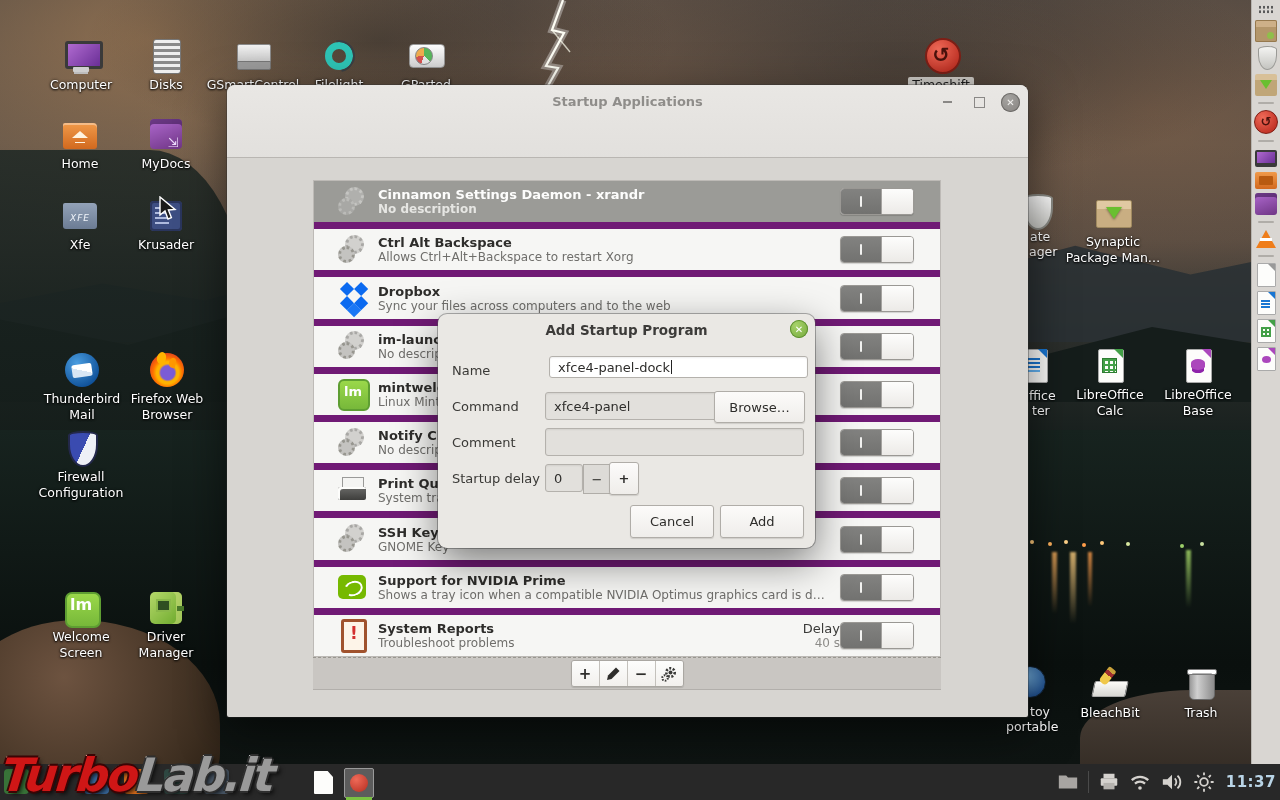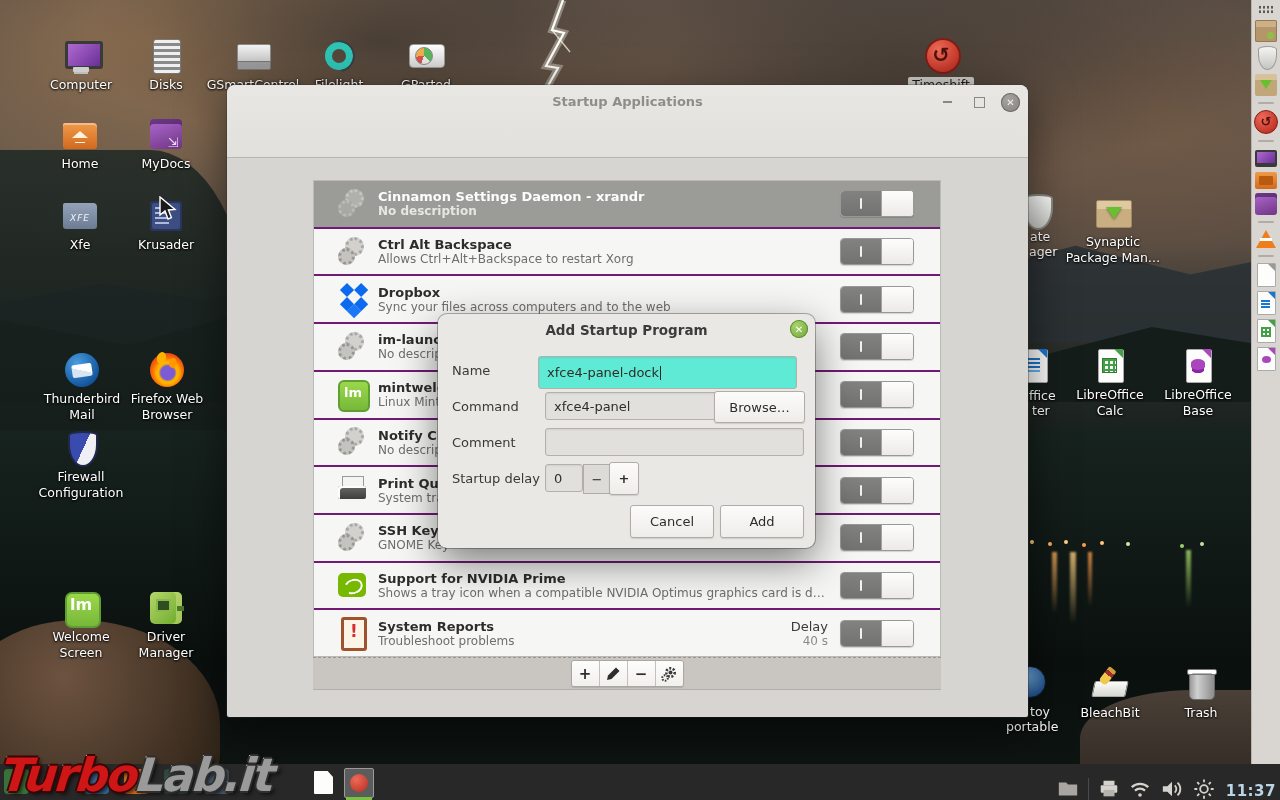--- a/index.html
+++ b/index.html
@@ -122,30 +122,30 @@
     background:#d7d5d1;box-shadow:0 12px 46px rgba(0,0,0,.55),0 0 0 1px rgba(60,60,60,.35);}
   .titlebar{position:absolute;left:0;top:0;right:0;height:72px;background:linear-gradient(180deg,#e9e7e4,#e2e0dd);border-radius:8px 8px 0 0;border-bottom:1px solid #b9b6b2;}
   .title-text{position:absolute;left:0;right:0;top:9px;text-align:center;font-size:13px;font-weight:bold;color:#8f8d8a;}
   .tb-btn{position:absolute;top:8px;width:18px;height:18px;display:flex;align-items:center;justify-content:center;color:#8a8886;font-size:12px;}
   .tb-min{right:72px;}.tb-min::after{content:"";width:9px;height:2px;background:#8a8886;}
   .tb-max{right:40px;}.tb-max::after{content:"";width:9px;height:9px;border:1.5px solid #8a8886;}
   .tb-close{right:8px;width:19px;height:19px;border-radius:50%;background:radial-gradient(circle at 35% 30%,#a5a3a0,#868380);box-shadow:inset 0 0 0 1px #6e6c69;}
   .tb-close::after{content:"✕";color:#f2f1ef;font-size:10px;font-weight:bold;}
 
   .list{position:absolute;left:86px;top:95px;width:628px;height:477px;background:#f6f6f4;border:1px solid #bdbab6;box-sizing:border-box;display:flex;flex-direction:column;}
-  .row{height:47.5px;display:flex;align-items:center;border-bottom:2px solid #701a75;position:relative;}
+  .row{height:47.5px;display:flex;align-items:center;border-bottom:7px solid #701a75;position:relative;}
   .row:last-child{border-bottom:none;}
   .row.sel{background:#9b9b97;}
   .row-icon{width:34px;height:34px;margin-left:22px;position:relative;flex:none;}
   .row-text{margin-left:8px;overflow:hidden;flex:1;}
   .row-title{font-size:13px;font-weight:bold;color:#2e2d2b;white-space:nowrap;}
   .row-desc{font-size:12px;color:#6f6e6b;white-space:nowrap;}
   .row.sel .row-title{color:#fdfdfc;}
   .row.sel .row-desc{color:#e6e6e3;font-weight:bold;}
-  .delay-col{text-align:right;margin-right:12px;flex:none;}
+  .delay-col{text-align:right;flex:none;}
   .delay-col .d1{font-size:13px;color:#3a3a38;}
   .delay-col .d2{font-size:12px;color:#8c8b88;}
   .toggle{flex:none;width:72px;height:25px;margin-right:26px;border:1px solid #9a9894;border-radius:4px;background:#fbfbfa;display:flex;box-shadow:0 1px 1px rgba(0,0,0,.15);}
   .tg-on{width:40px;background:linear-gradient(180deg,#828280,#727270);border-radius:3px 0 0 3px;position:relative;}
   .tg-on::after{content:"";position:absolute;left:19px;top:7px;width:2px;height:11px;background:#f2f2f0;border-radius:1px;}
   .tg-handle{flex:1;background:linear-gradient(180deg,#fdfdfc,#eceae7);border-left:1px solid #a5a3a0;border-radius:0 3px 3px 0;}
 
   
   .ic-gears::before{content:"";position:absolute;left:9px;top:2px;width:13px;height:13px;border:3.5px dotted #a9a8a5;border-radius:50%;background:#d2d1ce;}
   .ic-gears::after{content:"";position:absolute;left:2px;top:13px;width:11px;height:11px;border:3px dotted #97968f;border-radius:50%;background:#c4c3c0;}
@@ -181,21 +181,21 @@
   .spin-minus{box-shadow:none;background:#dddbd7;border-radius:0;}
   .spin-plus{font-weight:bold;}
 
   
   .taskbar{position:absolute;left:0;top:764px;width:1280px;height:36px;background:#282828;z-index:6;}
   .tb-ghost{position:absolute;top:5px;width:25px;height:25px;border-radius:4px;opacity:.9;}
   .tb-doc{position:absolute;left:314px;top:7px;width:19px;height:23px;background:#fdfdfb;border-radius:1px;clip-path:polygon(0 0,72% 0,100% 26%,100% 100%,0 100%);}
   .tb-task{position:absolute;left:344px;top:4px;width:28px;height:28px;background:#5c5c5c;border:1px solid #9a9a9a;border-radius:2px;display:flex;align-items:center;justify-content:center;}
   .tb-task::after{content:"";width:18px;height:18px;border-radius:50%;background:radial-gradient(circle at 35% 30%,#ef6a58,#b42d20);}
   .tb-underline{position:absolute;left:346px;top:33px;width:26px;height:3px;background:#7ac142;}
-  .tray{position:absolute;right:4px;top:0;height:36px;display:flex;align-items:flex-end;gap:9px;}
+  .tray{position:absolute;right:4px;top:0;height:36px;display:flex;align-items:center;gap:9px;}
   .tray-sep{width:1px;height:22px;background:#4a4a4a;}
   .tray svg{display:block;}
   .clock{font-size:15px;font-weight:bold;color:#b9d4e6;letter-spacing:.5px;margin-left:2px;}
 
   
   .watermark{position:absolute;left:2px;top:750px;z-index:7;font-style:italic;font-weight:bold;font-size:46px;line-height:50px;transform:skewX(-6deg);white-space:nowrap;letter-spacing:-2px;}
   .wm-turbo{color:#cf1616;text-shadow:-2px 0 0 #3a0505,2px 0 0 #3a0505,0 -2px 0 #3a0505,0 2px 0 #3a0505,3px 3px 4px rgba(0,0,0,.7),-1px -1px 0 #ff8a8a;}
   .wm-rest{color:#9a9a9a;text-shadow:-2px 0 0 #2e2e2e,2px 0 0 #2e2e2e,0 -2px 0 #2e2e2e,0 2px 0 #2e2e2e,3px 3px 4px rgba(0,0,0,.7),-1px -1px 0 #e8e8e8;}
 
   .cursor{position:absolute;z-index:5;}
@@ -493,21 +493,21 @@
         </div>
       </div>
     </div>
   </div>
 
   <div class="dialog">
     <div class="dlg-title">Add Startup Program</div>
     <div class="dlg-close"></div>
 
     <div class="dlg-label" style="top:49px">Name</div>
-    <div class="field" style="left:100px;top:42px;width:259px;height:33px;background:#5eead4">
+    <div class="field" style="left:111px;top:42px;width:259px;height:22px;background:#ffffff">
       <span>xfce4-panel-dock</span>
         <span class="caret"></span>
     </div>
 
     <div class="dlg-label" style="top:85px">Command</div>
     <div class="field" style="left:107px;top:78px;width:189px;height:28px">
       <span>xfce4-panel</span>
     </div>
     <div class="btn" style="left:276px;top:77px;width:89px;height:30px">Browse…</div>
 

